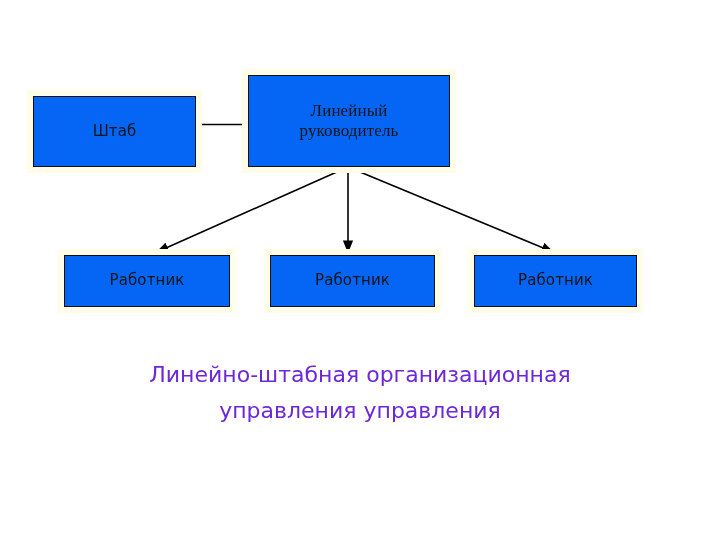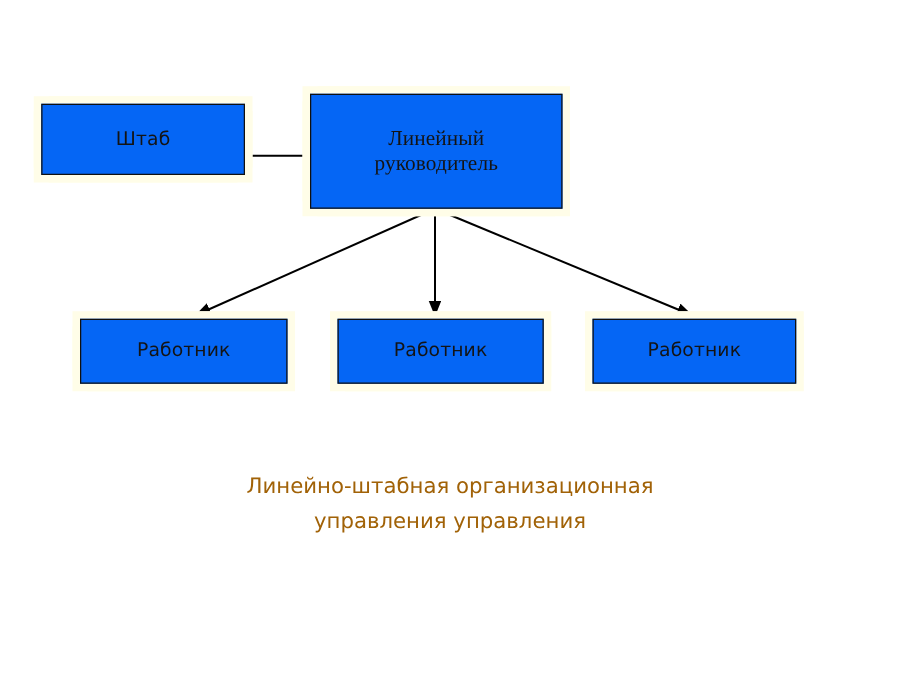--- a/index.html
+++ b/index.html
@@ -52,22 +52,22 @@
     box-shadow: 6px 6px 0 0 #fffde8, -6px -6px 0 0 #fffde8,
                 6px -6px 0 0 #fffde8, -6px 6px 0 0 #fffde8;
   }
   .node .node-label {
     display: block;
     white-space: pre-line;
     letter-spacing: 0.1px;
   }
 
   #node-staff {
-    left: 33px;  top: 83px;
-    width: 163px; height: 57px;
+    left: 33px;  top: 96px;
+    width: 163px; height: 71px;
     font-size: 15px;
   }
   #node-line-manager {
     left: 248px; top: 75px;
     width: 202px; height: 92px;
     font-size: 17px;
     font-family: Liberation Serif, serif;
   }
   #node-worker-1 {
     left: 64px;  top: 255px;
@@ -83,25 +83,25 @@
     left: 474px; top: 255px;
     width: 163px; height: 52px;
     font-size: 15px;
   }
 
   
   #diagram-caption {
     position: absolute;
     z-index: 3;
     left: 0;
-    top: 376px;
+    top: 357px;
     width: 720px;
     text-align: center;
-    color: #a16207;
-    font-size: 17px;
+    color: #6d28d9;
+    font-size: 22px;
     line-height: 1.62;
   }
   #diagram-caption .caption-line { display: block; }
 </style>
 </head>
 <body>
 
 <div id="diagram-canvas">
 
   <svg id="connectors" viewBox="0 0 720 540" width="720" height="540" xmlns="http://www.w3.org/2000/svg">

